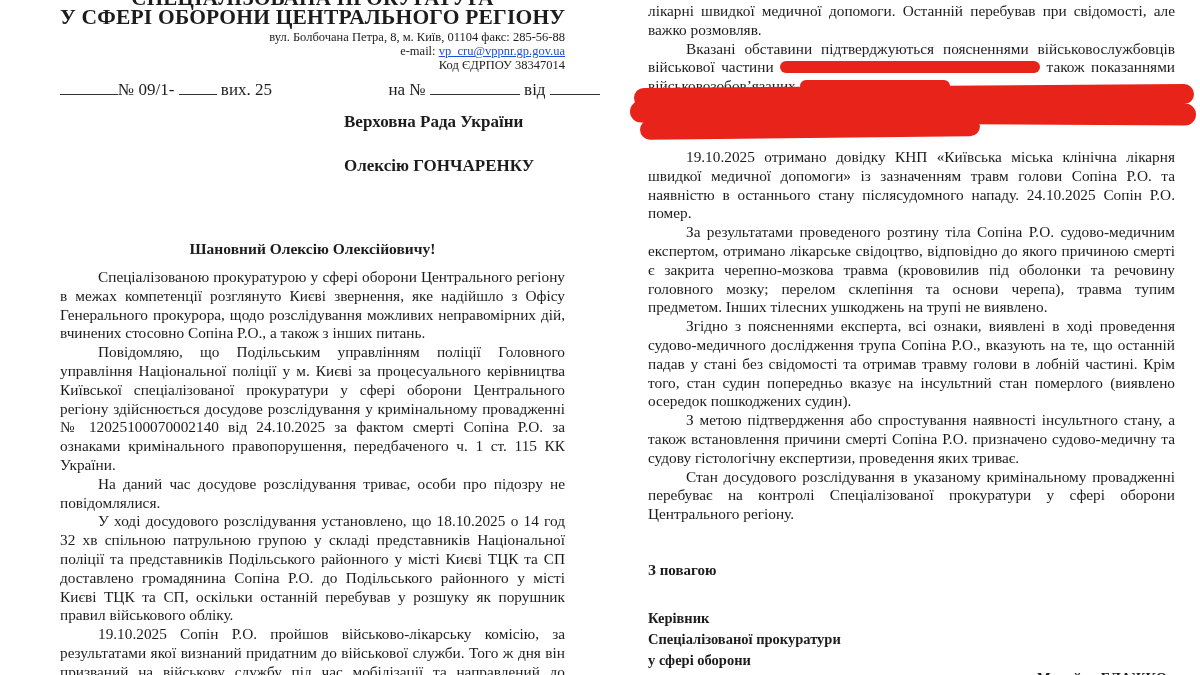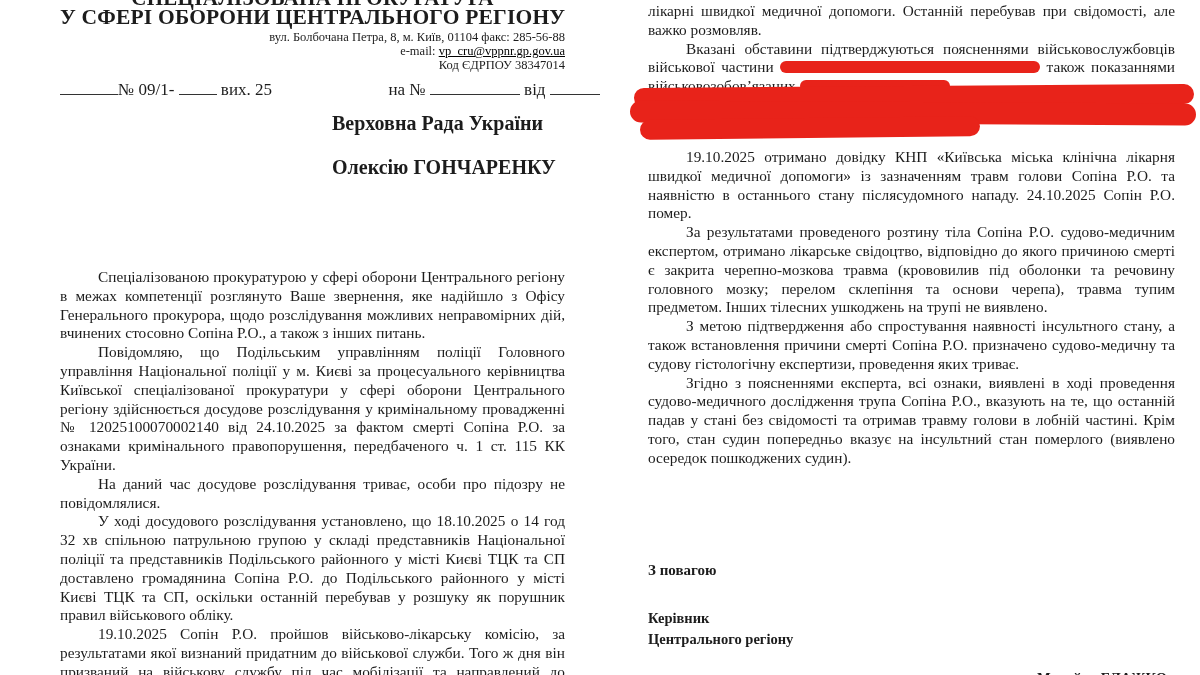--- a/index.html
+++ b/index.html
@@ -48,37 +48,37 @@
     .hdr-l2 {
       position: absolute; top: 5px; left: 60px; width: 505px;
       font-size: 21.5px; letter-spacing: 0.2px;
     }
     .hdr-small {
       position: absolute; left: 60px; width: 505px;
       text-align: right; font-size: 12.5px; white-space: nowrap;
     }
     .hdr-addr { top: 30px; }
     .hdr-email { top: 44px; }
-    .hdr-email a { color: #000000; text-decoration: underline; }
+    .hdr-email a { color: #1d4ed8; text-decoration: underline; }
     .hdr-code { top: 58px; }
 
     .regline {
       position: absolute; top: 80px; left: 60px; width: 505px;
       font-size: 17px; white-space: nowrap;
     }
     .blank {
       display: inline-block;
       border-bottom: 1px solid #333;
       height: 12px;
       vertical-align: baseline;
     }
 
     .recipient {
-      position: absolute; left: 332px; width: 260px;
-      font-size: 20px; white-space: nowrap;
+      position: absolute; left: 344px; width: 260px;
+      font-size: 17px; white-space: nowrap;
     }
     .rec-b { font-weight: bold; }
 
     .salutation {
       position: absolute; top: 240px; left: 60px; width: 505px;
       text-align: center; font-weight: bold; font-size: 15.5px;
     }
 
     .para {
       font-size: 15.3px;
@@ -136,46 +136,50 @@
     <span style="display:inline-block;width:108px"></span>
     <span>на №</span>
     <span class="blank" style="width:90px"></span>
     <span>від</span>
     <span class="blank" style="width:82px"></span>
   </div>
 
   <div class="recipient rec-b" style="top:112px">Верховна Рада України</div>
   <div class="recipient rec-b" style="top:156px">Олексію ГОНЧАРЕНКУ</div>
 
+  <div class="salutation">Шановний Олексію Олексійовичу!</div>
 
   <div class="inner-left body-left">
-    <p class="para">Спеціалізованою прокуратурою у сфері оборони Центрального регіону в межах компетенції розглянуто Ваше звернення, яке надійшло з Офісу Генерального прокурора, щодо розслідування можливих неправомірних дій, вчинених стосовно Сопіна Р.О., а також з інших питань.</p>
+    <p class="para">Спеціалізованою прокуратурою у сфері оборони Центрального регіону в межах компетенції розглянуто Києві звернення, яке надійшло з Офісу Генерального прокурора, щодо розслідування можливих неправомірних дій, вчинених стосовно Сопіна Р.О., а також з інших питань.</p>
     <p class="para">Повідомляю, що Подільським управлінням поліції Головного управління Національної поліції у м. Києві за процесуального керівництва Київської спеціалізованої прокуратури у сфері оборони Центрального регіону здійснюється досудове розслідування у кримінальному провадженні № 12025100070002140 від 24.10.2025 за фактом смерті Сопіна Р.О. за ознаками кримінального правопорушення, передбаченого ч. 1 ст. 115 КК України.</p>
     <p class="para">На даний час досудове розслідування триває, особи про підозру не повідомлялися.</p>
     <p class="para">У ході досудового розслідування установлено, що 18.10.2025 о 14 год 32 хв спільною патрульною групою у складі представників Національної поліції та представників Подільського районного у місті Києві ТЦК та СП доставлено громадянина Сопіна Р.О. до Подільського районного у місті Києві ТЦК та СП, оскільки останній перебував у розшуку як порушник правил військового обліку.</p>
     <p class="para"><span>19.10.2025 Сопін Р.О. пройшов військово-лікарську комісію, за результатами якої визнаний придатним до військової служби. Того ж дня він призваний на військову службу під час мобілізації та направлений до військової частини </span></p>
 
   </div>
 </div>
 
 <div class="page page-right">
   <div class="inner-right body-right">
     <p class="para" style="text-indent:0">лікарні швидкої медичної допомоги. Останній перебував при свідомості, але важко розмовляв.</p>
     <p class="para"><span>Вказані обставини підтверджуються поясненнями військовослужбовців військової частини </span><span class="redact" style="width:260px"></span><span> також показаннями військовозобов’язаних </span><span class="redact" style="width:150px"></span></p>
     <div style="height:52px"></div>
     <p class="para">19.10.2025 отримано довідку КНП «Київська міська клінічна лікарня швидкої медичної допомоги» із зазначенням травм голови Сопіна Р.О. та наявністю в останнього стану післясудомного нападу. 24.10.2025 Сопін Р.О. помер.</p>
     <p class="para">За результатами проведеного розтину тіла Сопіна Р.О. судово-медичним експертом, отримано лікарське свідоцтво, відповідно до якого причиною смерті є закрита черепно-мозкова травма (крововилив під оболонки та речовину головного мозку; перелом склепіння та основи черепа), травма тупим предметом. Інших тілесних ушкоджень на трупі не виявлено.</p>
+    <p class="para">Згідно з поясненнями експерта, всі ознаки, виявлені в ході проведення судово-медичного дослідження трупа Сопіна Р.О., вказують на те, що останній падав у стані без свідомості та отримав травму голови в лобній частині. Крім того, стан судин попередньо вказує на інсультний стан померлого (виявлено осередок пошкоджених судин).</p>
     <p class="para">З метою підтвердження або спростування наявності інсультного стану, а також встановлення причини смерті Сопіна Р.О. призначено судово-медичну та судову гістологічну експертизи, проведення яких триває.</p>
-    <p class="para">Згідно з поясненнями експерта, всі ознаки, виявлені в ході проведення судово-медичного дослідження трупа Сопіна Р.О., вказують на те, що останній падав у стані без свідомості та отримав травму голови в лобній частині. Крім того, стан судин попередньо вказує на інсультний стан померлого (виявлено осередок пошкоджених судин).</p>
+    <p class="para">Стан досудового розслідування в указаному кримінальному провадженні перебуває на контролі Спеціалізованої прокуратури у сфері оборони Центрального регіону.</p>
   </div>
 
   <div class="redact-block" style="left:34px;top:86px;width:560px;height:20px;transform:rotate(-0.4deg)"></div>
   <div class="redact-block" style="left:30px;top:102px;width:566px;height:22px;transform:rotate(0.3deg)"></div>
   <div class="redact-block" style="left:40px;top:118px;width:340px;height:20px;transform:rotate(-0.6deg)"></div>
 
   <div class="closing" style="top:562px">З повагою</div>
 
   <div class="sign-block">
     <div>Керівник</div>
+    <div>Спеціалізованої прокуратури</div>
+    <div>у сфері оборони</div>
     <div>Центрального регіону</div>
   </div>
   <div class="signer" style="top:670px">Михайло БЛАЖКО</div>
 </div>
 
 </body></html>

